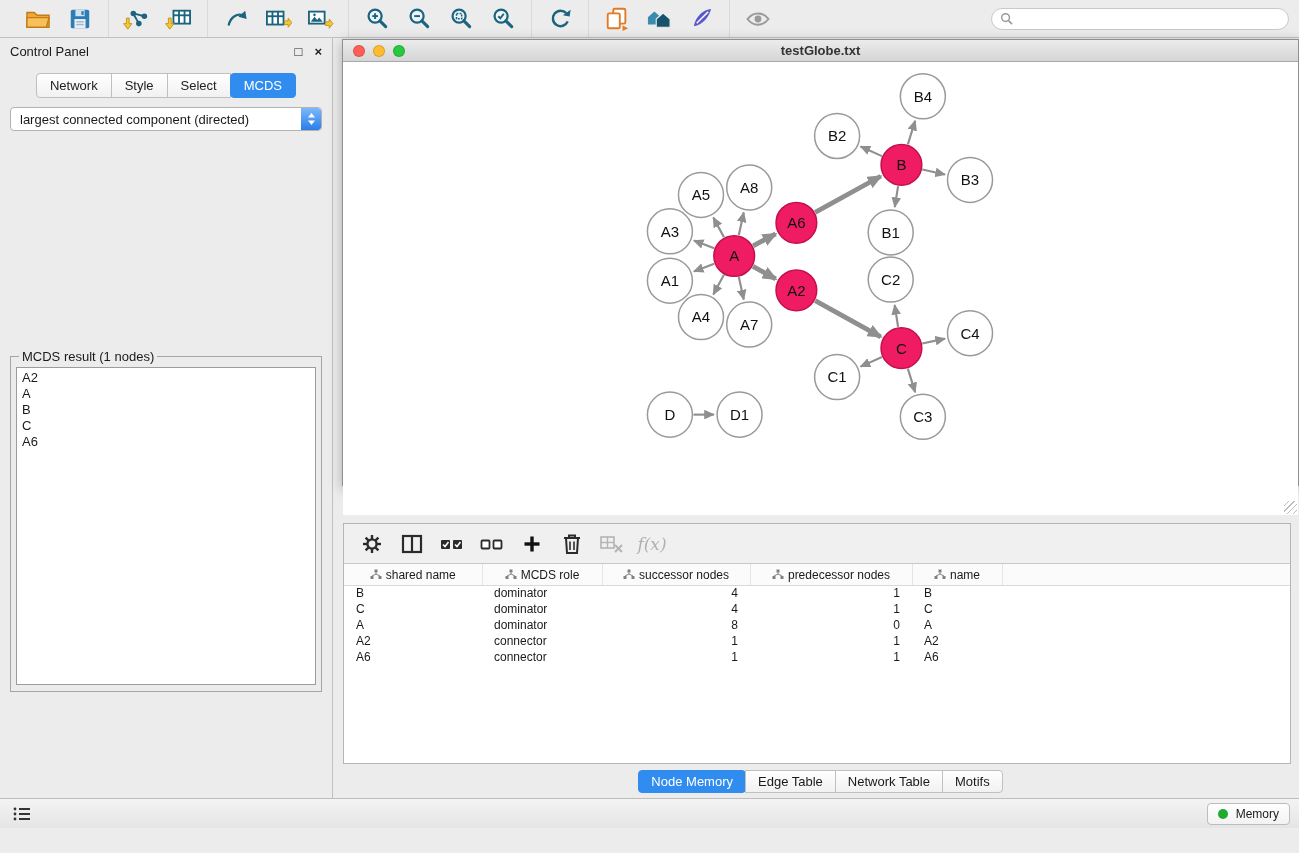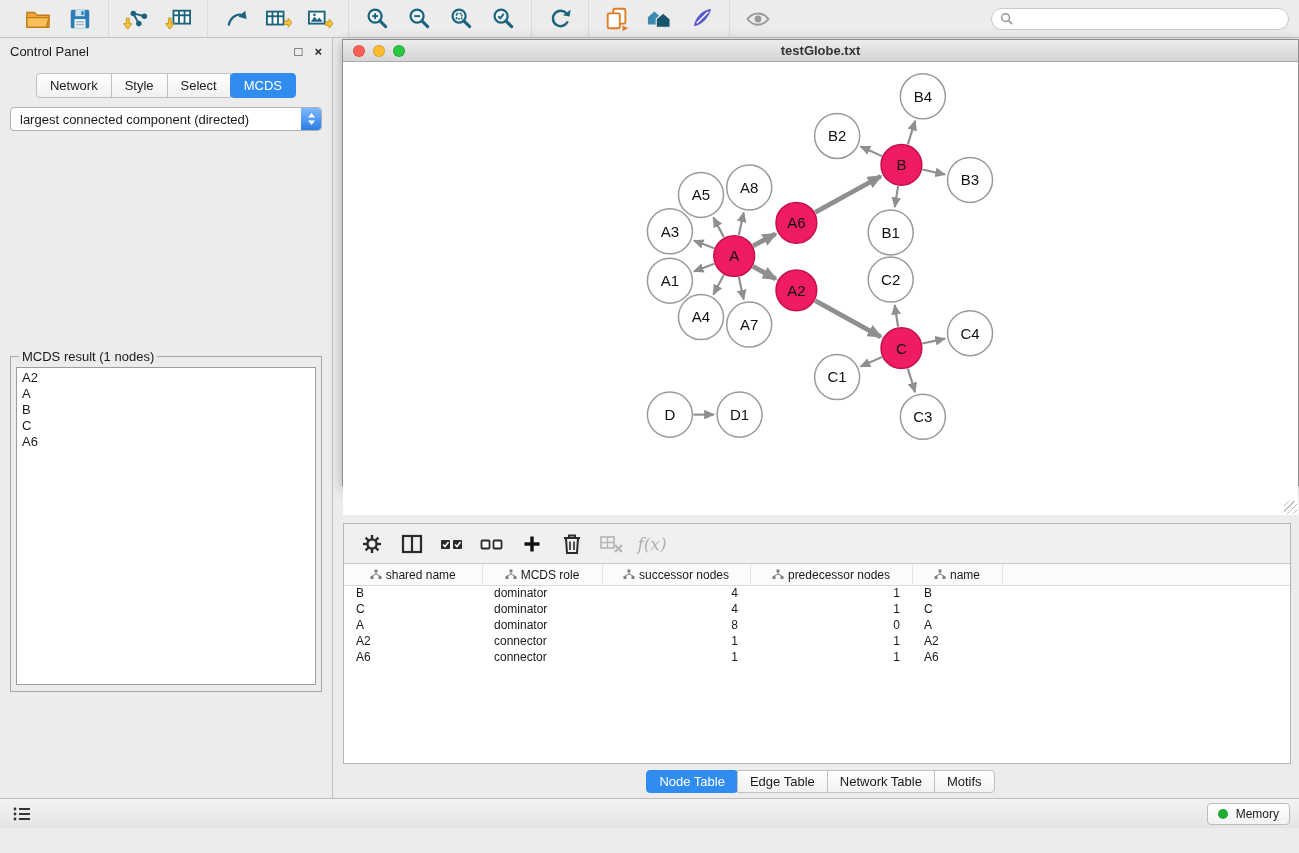--- a/index.html
+++ b/index.html
@@ -545,21 +545,21 @@
                     <td class="col2">1</td>
                     <td class="col3">1</td>
                     <td class="col4">A6</td>
                     <td class="col-fill"></td>
                   </tr>
                 </tbody>
             </table>
           </div>
         </div>
         <div class="bt-tabs">
-          <div class="bt-tab active">Node Table</div>
+          <div class="bt-tab active">Node Memory</div>
           <div class="bt-tab">Edge Table</div>
           <div class="bt-tab">Network Table</div>
           <div class="bt-tab">Motifs</div>
         </div>
       </div>
     </div>
   </div>
 
   <div class="statusbar">
     <div class="list-btn">

